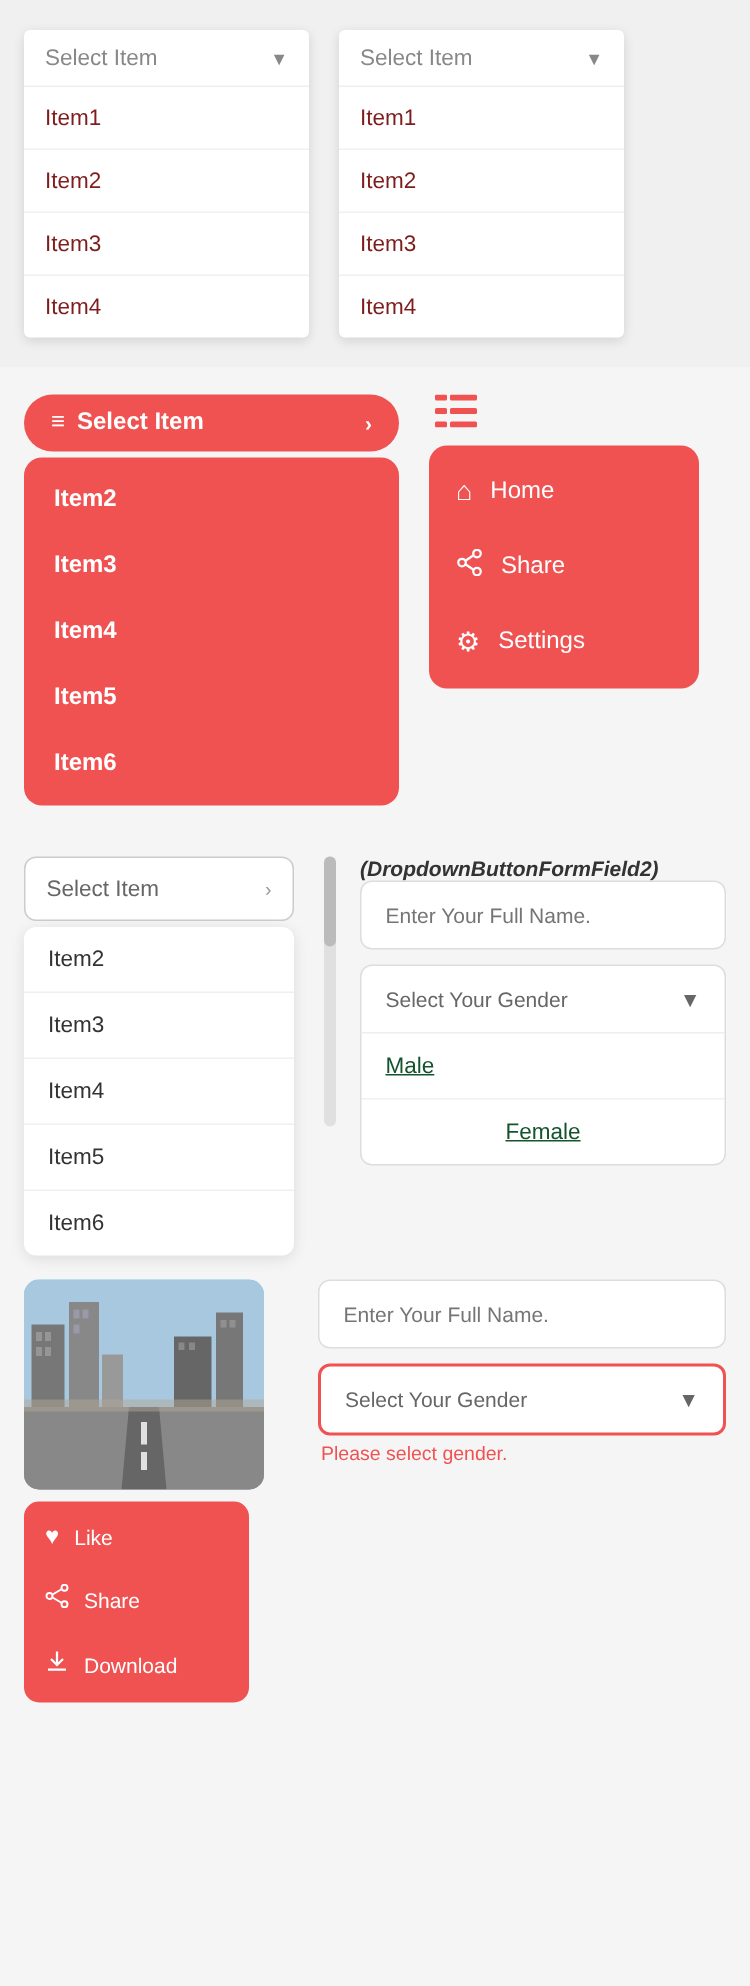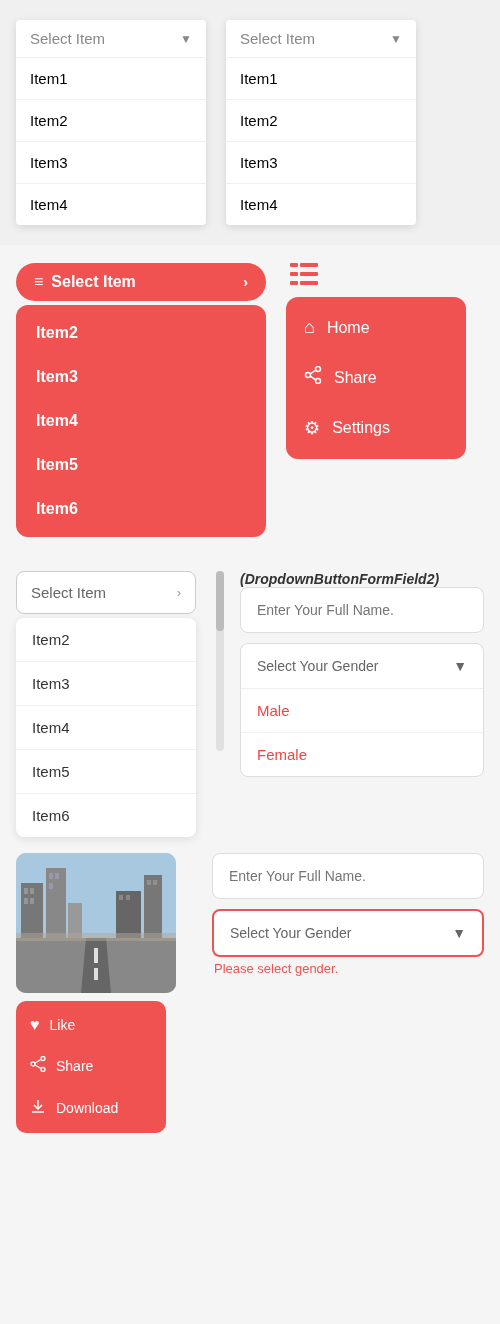--- a/index.html
+++ b/index.html
@@ -34,21 +34,21 @@
       font-size: 15px;
       border-bottom: 1px solid #eee;
     }
     .dropdown-white .dropdown-header .arrow {
       font-size: 12px;
       color: #888;
     }
     .dropdown-white .dropdown-item {
       padding: 12px 14px;
       font-size: 15px;
-      color: #000000;
+      color: #7f1d1d;
       border-bottom: 1px solid #f0f0f0;
     }
     .dropdown-white .dropdown-item:last-child {
       border-bottom: none;
     }
 
     
     .section-red {
       background: #f5f5f5;
       padding: 18px 16px;
@@ -195,24 +195,25 @@
       padding: 14px 16px;
       color: #666;
       font-size: 14px;
     }
     .gender-body {
       border-top: 1px solid #eee;
     }
     .gender-option {
       padding: 13px 16px;
       font-size: 15px;
-      color: #ef4444;
+      color: #14532d;
       border-bottom: 1px solid #f0f0f0;
-    }
-    .gender-option:last-child { border-bottom: none; }
+      text-decoration: underline;
+    }
+    .gender-option:last-child { border-bottom: none; text-align: center; }
 
     
     .section-image-buttons {
       background: #f5f5f5;
       padding: 0 16px 16px;
       display: flex;
       gap: 0;
       align-items: flex-start;
     }
     .image-action-container {

